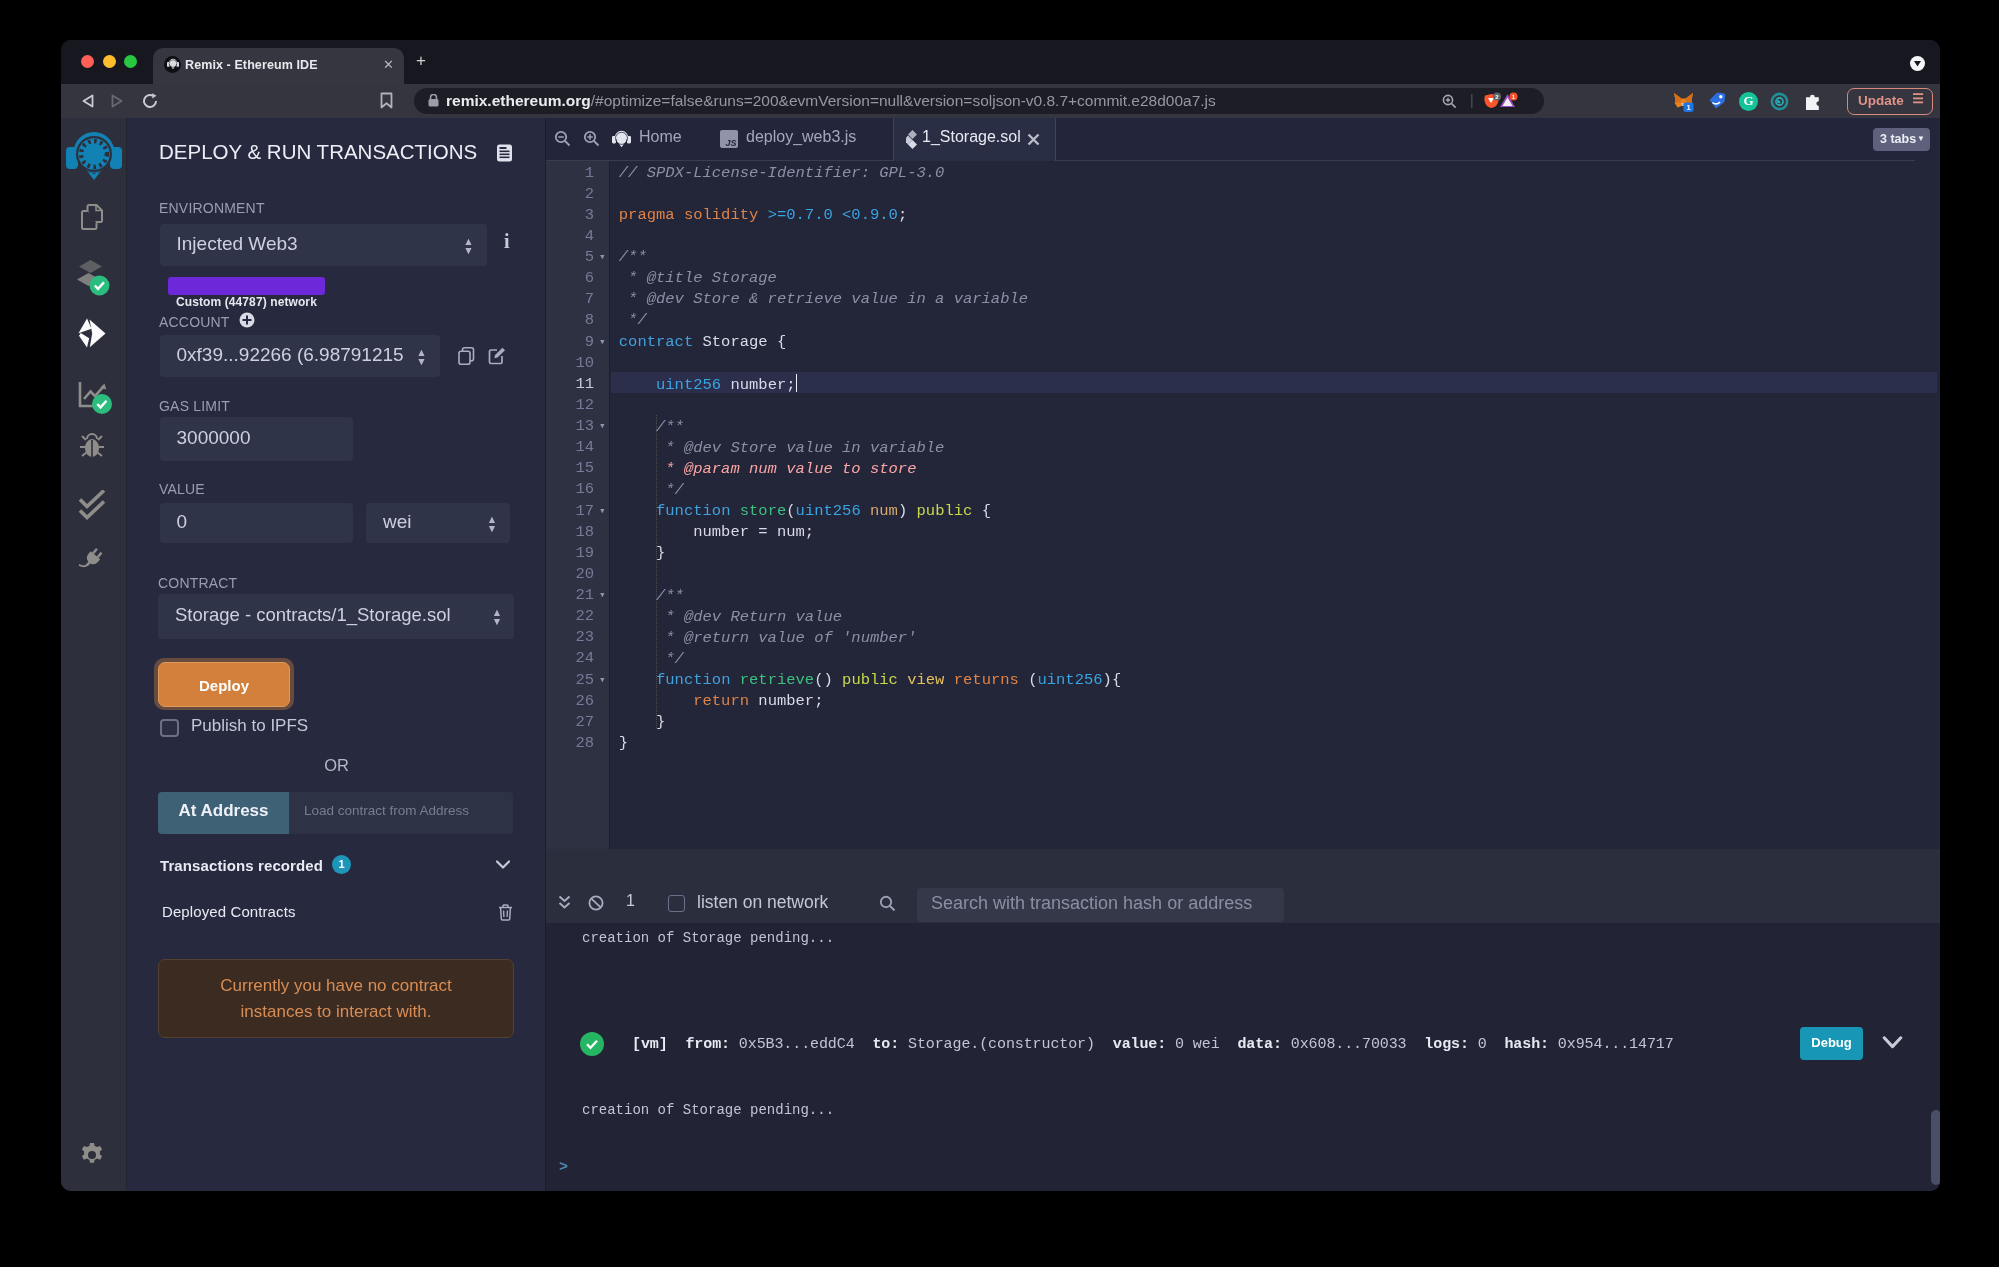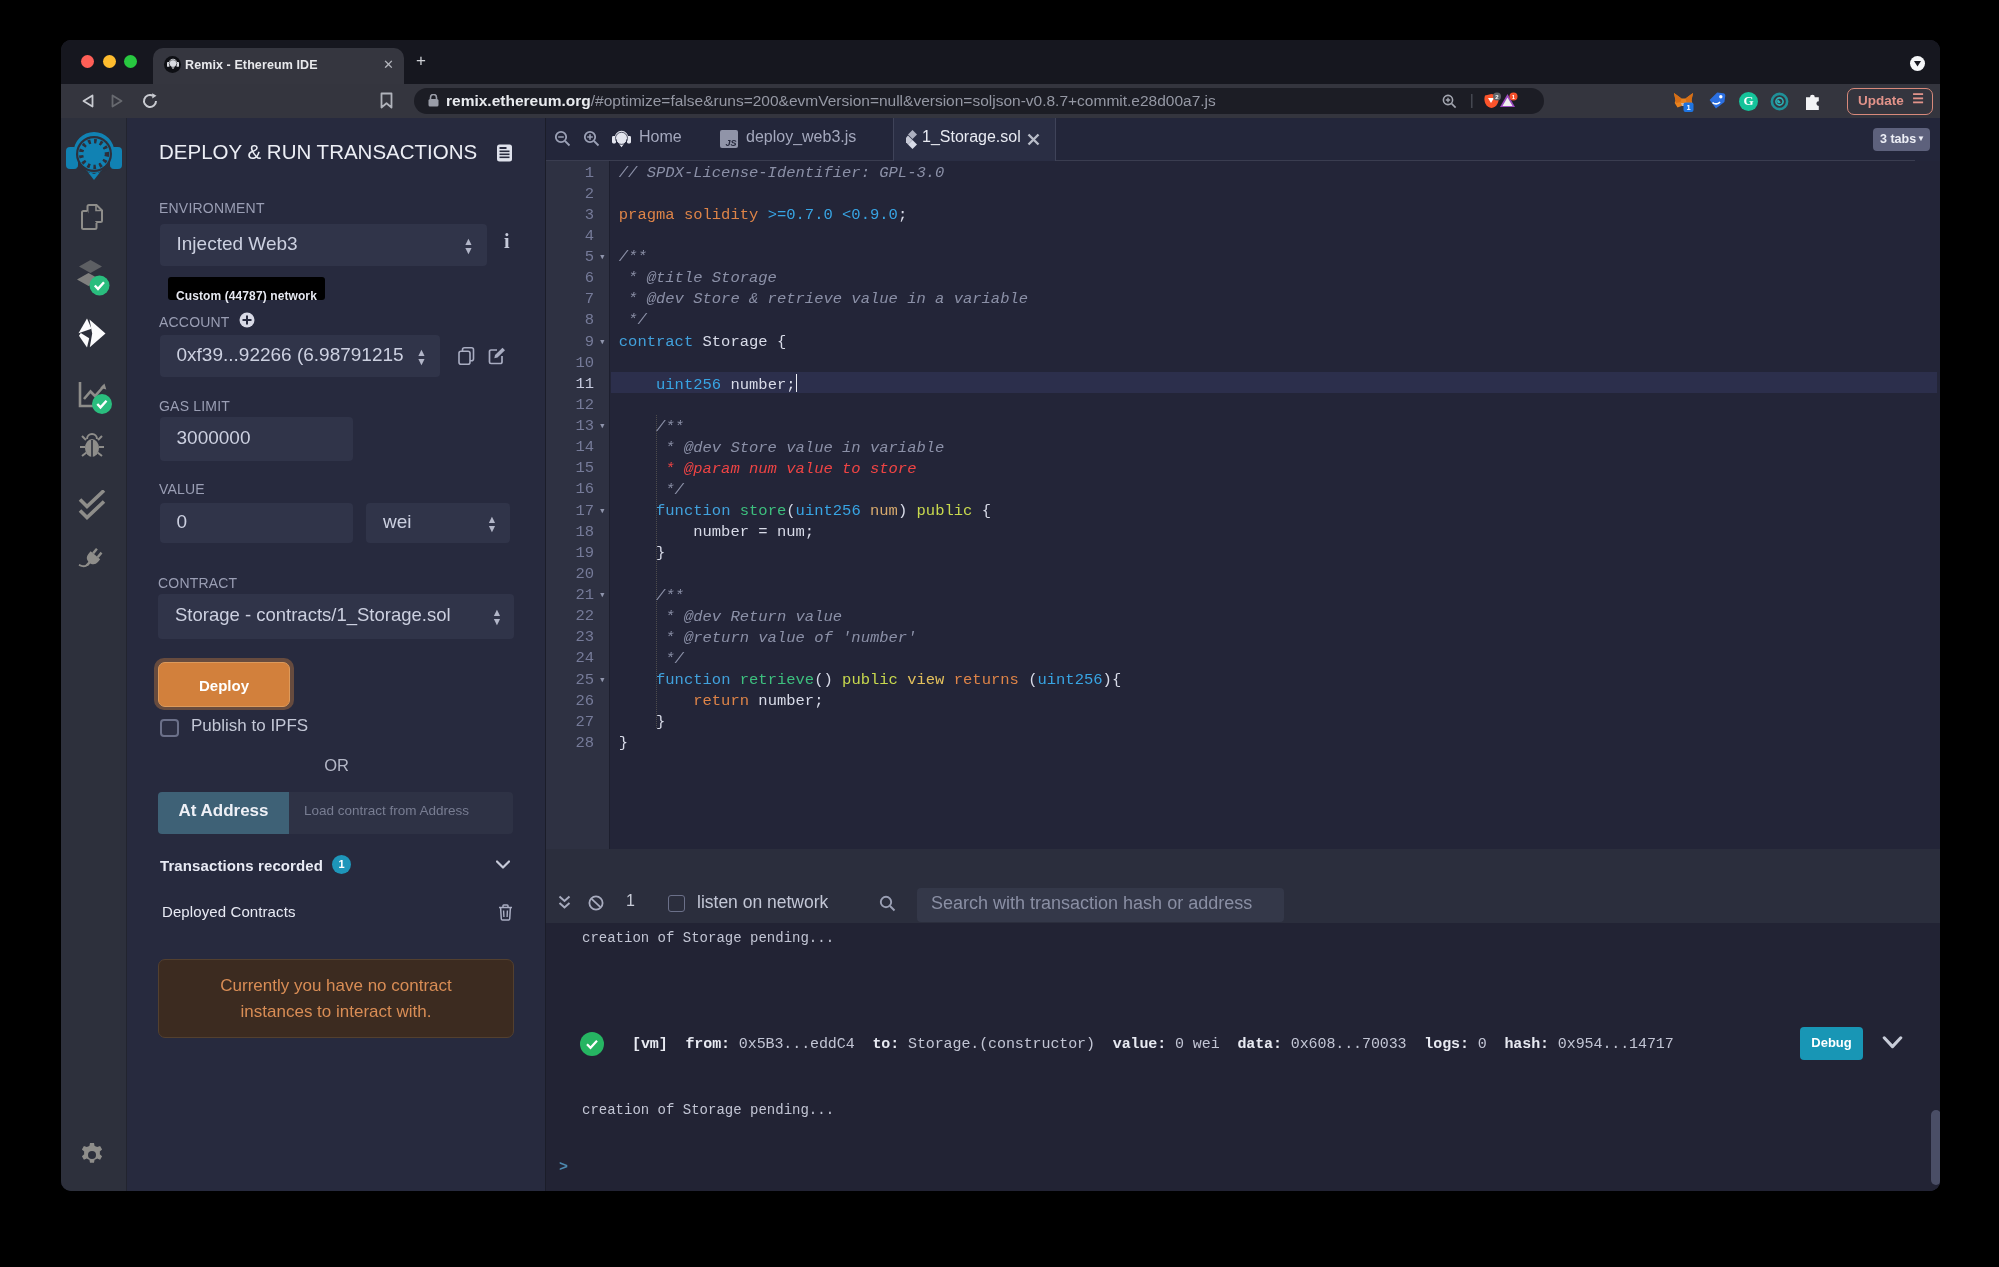--- a/index.html
+++ b/index.html
@@ -221,21 +221,21 @@
       <rect x="3.5" y="9.5" width="10" height="1.6" fill="#272a3e"></rect>
       <rect x="3.5" y="12.5" width="10" height="1.6" fill="#272a3e"></rect>
     </svg>
 
     <div class="abs label" style="left:32px; top:82px;">ENVIRONMENT</div>
     <div class="abs sel" style="left:32.5px; top:106px; width:327px; height:42px;">
       <div class="abs" style="left:17px; top:9px; font-size:19px;">Injected Web3</div>
       <div class="updn" style="left:303px; top:13px;">▲<br>▼</div>
     </div>
     <div class="abs" style="left:377px; top:112px; font-family:'Liberation Serif',serif; font-weight:700; font-size:20px; color:#c6cada;">i</div>
-    <div class="abs" style="left:41px; top:159px; height:23px; background:#000000; border-radius:3px; padding:12px 8px 0 8px; font-size:12px; font-weight:700; color:#e6e8f0; letter-spacing:0.1px;">Custom (44787) network</div>
+    <div class="abs" style="left:41px; top:159px; height:17px; background:#6d28d9; border-radius:3px; padding:18px 8px 0 8px; font-size:12px; font-weight:700; color:#e6e8f0; letter-spacing:0.1px;">Custom (44787) network</div>
 
     <div class="abs label" style="left:32px; top:196px;">ACCOUNT</div>
     <div class="abs" style="left:112px; top:194px; width:16px; height:16px;">
       <svg width="16" height="16" viewBox="0 0 16 16">
           <circle cx="8" cy="8" r="7.5" fill="#d8dae6"></circle>
           <rect x="7" y="3.5" width="2" height="9" fill="#272a3e"></rect>
           <rect x="3.5" y="7" width="9" height="2" fill="#272a3e"></rect>
         </svg>
     </div>
     <div class="abs sel" style="left:32.5px; top:217px; width:280px; height:42px;">
@@ -424,21 +424,21 @@
 <i style="color:#8b90a7;">/**</i>
 <i style="color:#8b90a7;"> * @title Storage</i>
 <i style="color:#8b90a7;"> * @dev Store &amp; retrieve value in a variable</i>
 <i style="color:#8b90a7;"> */</i>
 <span style="color:#41a1dc;">contract</span> Storage {
 
     <span style="color:#38a5e4;">uint256</span> number;<span id="cursor"></span>
 
     <i style="color:#8b90a7;">/**</i>
 <i style="color:#8b90a7;">     * @dev Store value in variable</i>
-<i style="color:#ef4444;">     * @param num value to store</i>
+<i style="color:#fca5a5;">     * @param num value to store</i>
 <i style="color:#8b90a7;">     */</i>
     <span style="color:#41a1dc;">function</span> <span style="color:#3dbf7e;">store</span>(<span style="color:#38a5e4;">uint256</span> <span style="color:#d7a96d;">num</span>) <span style="color:#c8d94e;">public</span> {
         number = num;
     }
 
     <i style="color:#8b90a7;">/**</i>
 <i style="color:#8b90a7;">     * @dev Return value</i>
 <i style="color:#8b90a7;">     * @return value of 'number'</i>
 <i style="color:#8b90a7;">     */</i>
     <span style="color:#41a1dc;">function</span> <span style="color:#3dbf7e;">retrieve</span>() <span style="color:#c8d94e;">public</span> <span style="color:#e3c05c;">view</span> <span style="color:#de8448;">returns</span> (<span style="color:#38a5e4;">uint256</span>){

